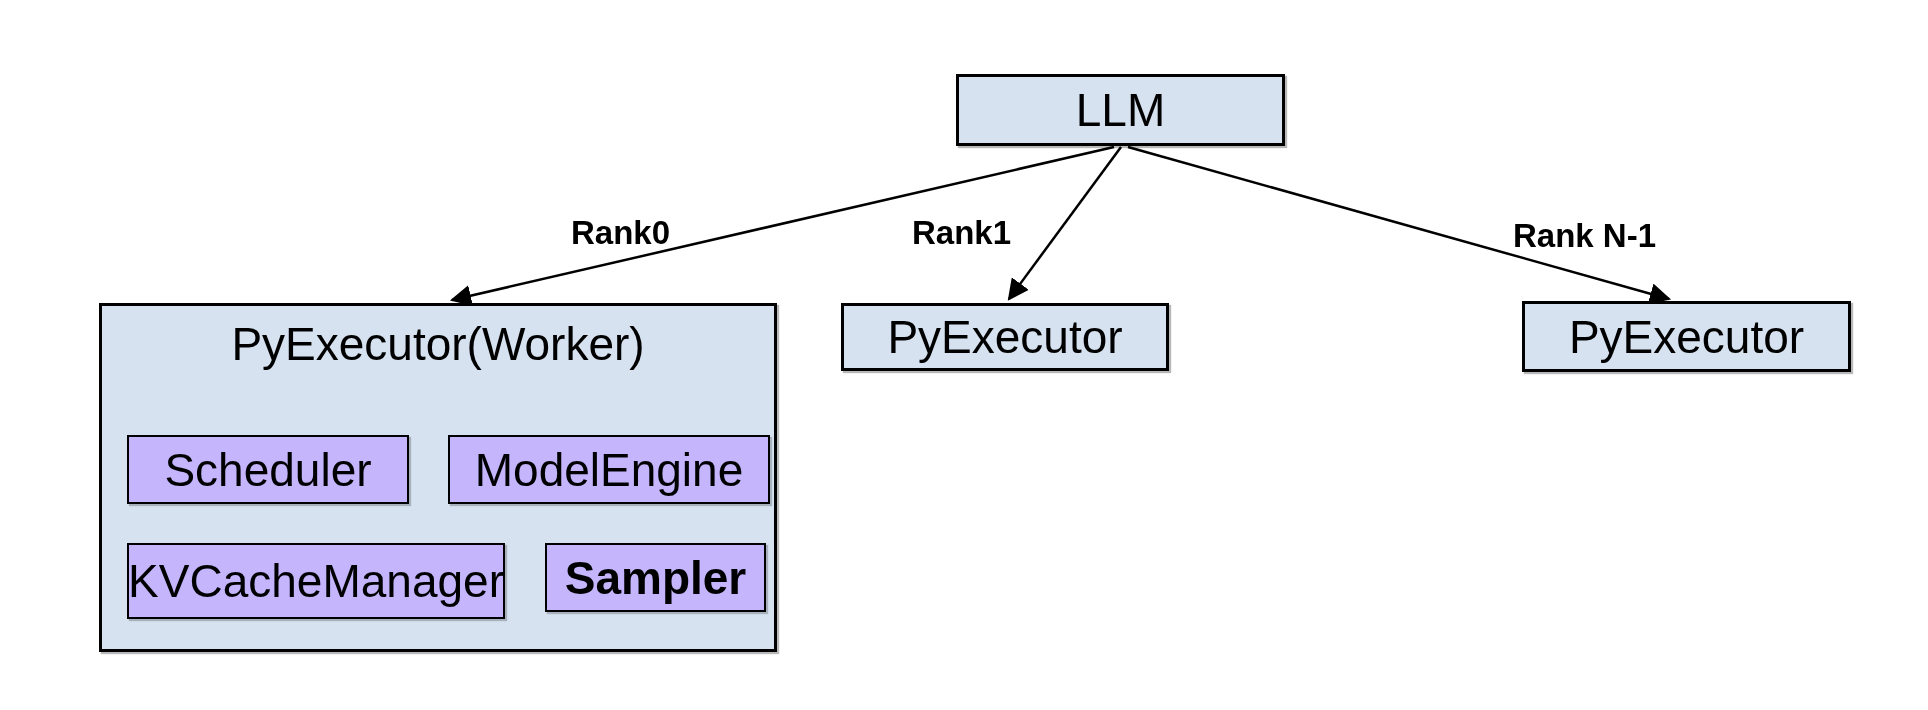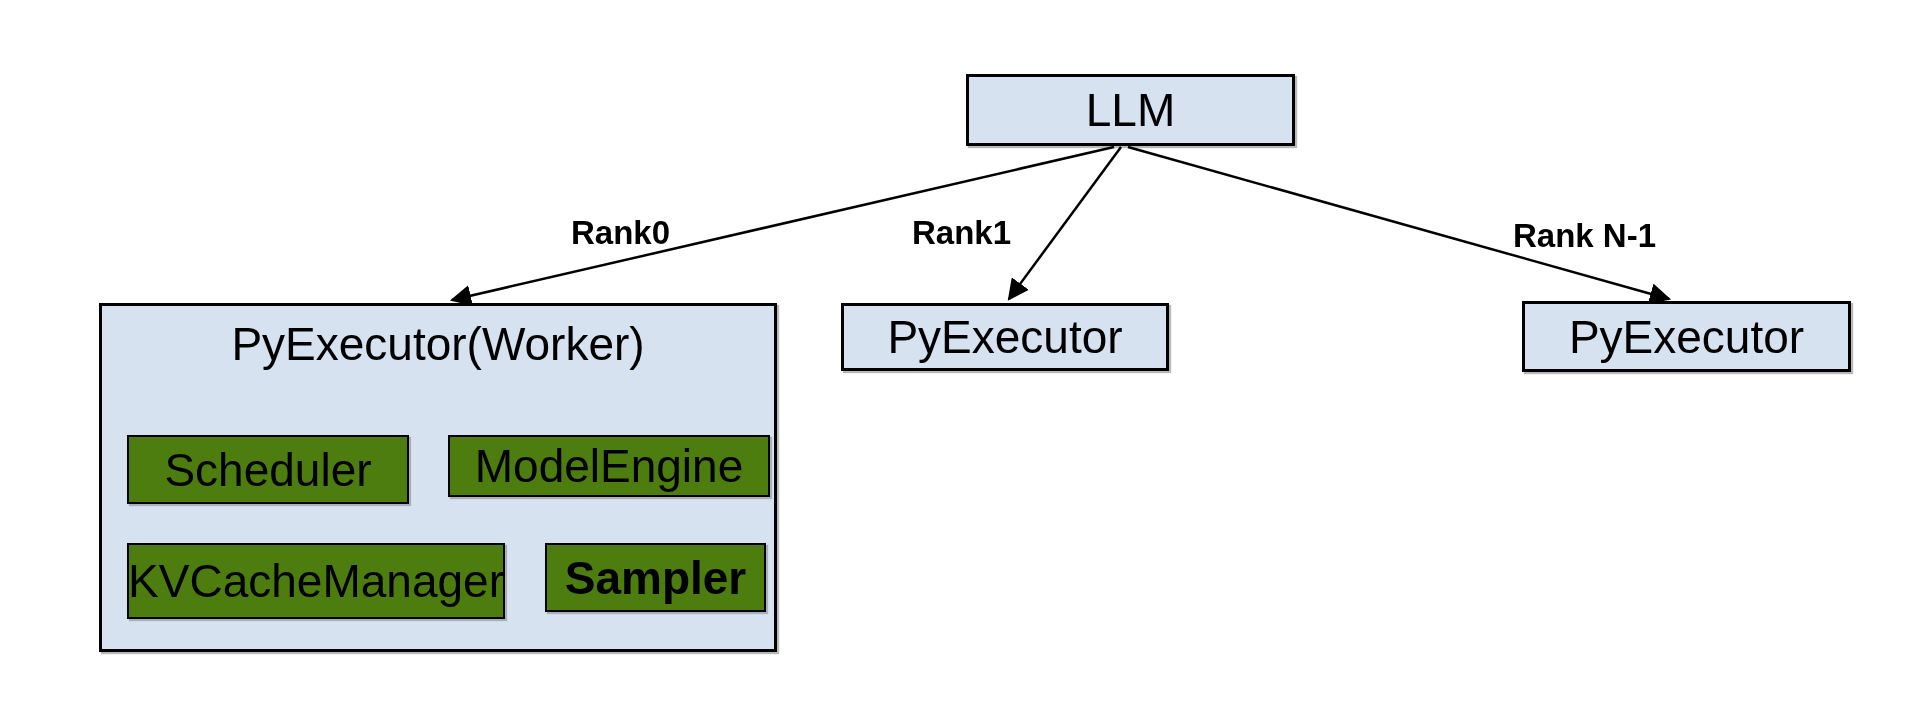--- a/index.html
+++ b/index.html
@@ -25,28 +25,28 @@
     display: flex;
     align-items: center;
     justify-content: center;
     font-size: 46px;
     line-height: 1;
     white-space: nowrap;
   }
   .node.inner {
     border-width: 2px;
     box-shadow: 2px 2px 1px rgba(0,0,0,0.22);
-    background: #4d7c0f;
+    background: #c4b5fd;
   }
-  #node-llm        { left: 956px;  top: 74px;  width: 329px; height: 72px; margin-left: 10px; }
+  #node-llm        { left: 956px;  top: 74px;  width: 329px; height: 72px; }
   #node-worker     { left: 99px;   top: 303px; width: 678px; height: 349px;
                      align-items: flex-start; justify-content: center; }
   #node-worker .node-title { margin-top: 15px; }
   #node-scheduler  { left: 127px;  top: 435px; width: 282px; height: 69px; }
-  #node-modelengine{ left: 448px;  top: 435px; width: 322px; height: 62px; }
+  #node-modelengine{ left: 448px;  top: 435px; width: 322px; height: 69px; }
   #node-kvcache    { left: 127px;  top: 543px; width: 378px; height: 76px; }
   #node-sampler    { left: 545px;  top: 543px; width: 221px; height: 69px; font-weight: bold; }
   #node-pyexec1    { left: 841px;  top: 303px; width: 328px; height: 68px; }
   #node-pyexecn    { left: 1522px; top: 301px; width: 329px; height: 71px; }
 
   .edge-label {
     position: absolute;
     font-size: 33px;
     line-height: 1;
     white-space: nowrap;

